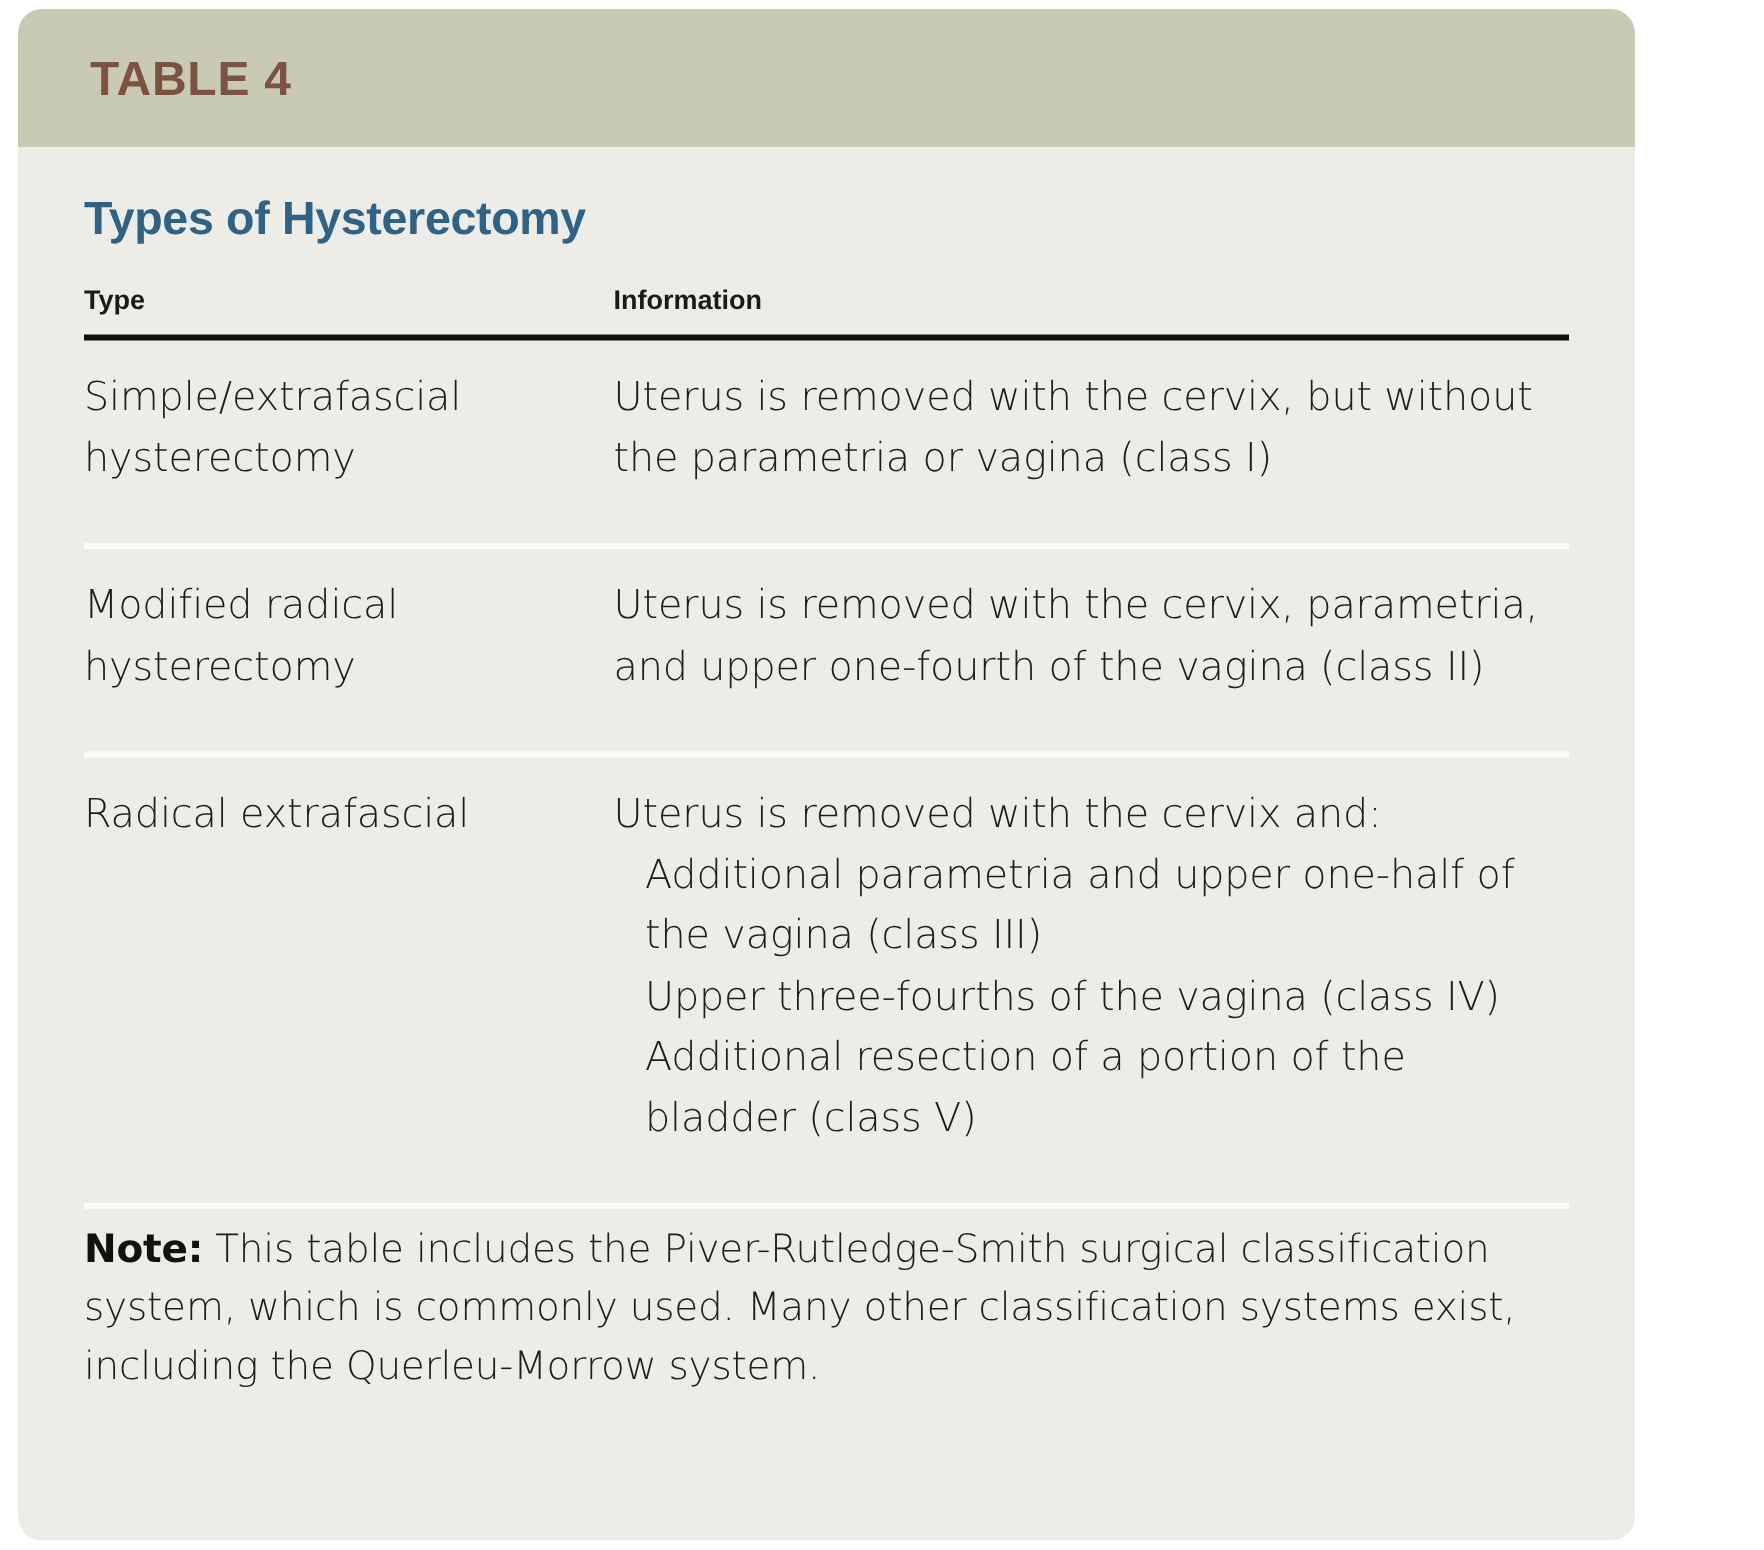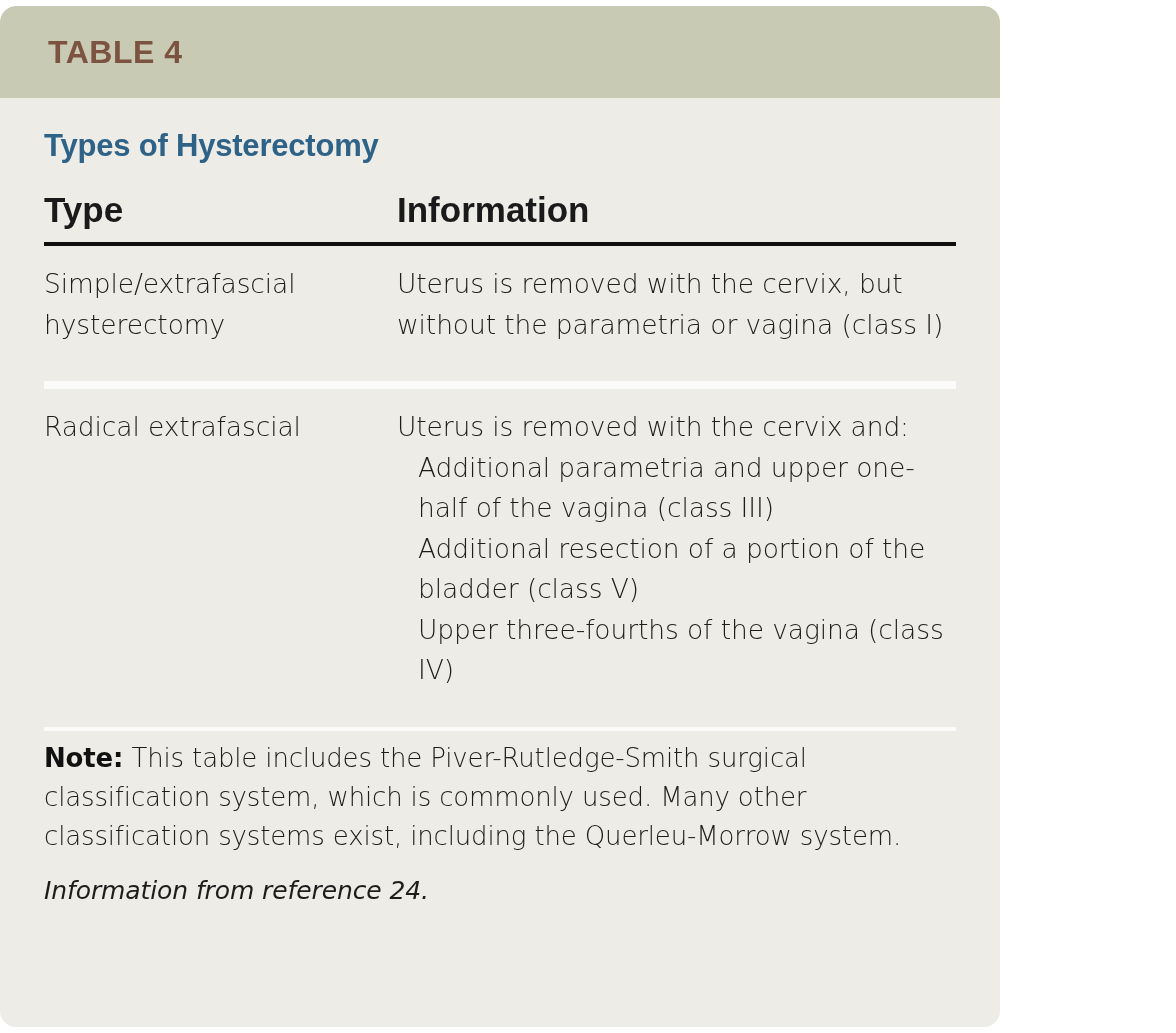--- a/index.html
+++ b/index.html
@@ -9,23 +9,23 @@
   body {
     width: 1176px;
     height: 1033px;
     background: #ffffff;
     font-family: "DejaVu Sans", sans-serif;
     -webkit-font-smoothing: antialiased;
   }
 
   .table-card {
     position: absolute;
-    left: 0;
+    left: 12px;
     top: 6px;
-    width: 1000px;
+    width: 1078px;
     height: 1021px;
     background: #edece7;
     border-radius: 16px;
     overflow: hidden;
     box-sizing: border-box;
   }
 
   .table-header-band {
     height: 92px;
     background: #c9cab4;
@@ -77,21 +77,21 @@
     box-sizing: border-box;
   }
 
   .head-row {
     margin-top: 26px;
   }
 
   .col-head {
     font-family: "Liberation Sans", sans-serif;
     font-weight: bold;
-    font-size: 35px;
+    font-size: 18px;
     color: #1a1a1a;
   }
 
   .rule-strong {
     height: 4px;
     background: #100f0d;
     margin-top: 12px;
   }
 
   .rule-light {
@@ -175,37 +175,40 @@
 
     <div class="rule-strong"></div>
 
     <div class="grid-row data-row">
       <div class="col-type cell-text">Simple/extrafascial hysterectomy</div>
       <div class="col-def cell-text">Uterus is removed with the cervix, but without the parametria or vagina (class I)</div>
     </div>
 
     <div class="rule-light"></div>
 
+    <div class="grid-row data-row">
+      <div class="col-type cell-text">Modified radical hysterectomy</div>
+      <div class="col-def cell-text">Uterus is removed with the cervix, parametria, and upper one-fourth of the vagina (class II)</div>
+    </div>
 
     <div class="rule-light"></div>
 
     <div class="grid-row data-row">
       <div class="col-type cell-text">Radical extrafascial</div>
       <div class="col-def">
         <div class="cell-text">Uterus is removed with the cervix and:</div>
         <ul class="sub-list">
           <li class="sub-item">Additional parametria and upper one-half of the vagina (class III)</li>
+          <li class="sub-item">Upper three-fourths of the vagina (class IV)</li>
           <li class="sub-item">Additional resection of a portion of the bladder (class V)</li>
-          <li class="sub-item">Upper three-fourths of the vagina (class IV)</li>
         </ul>
       </div>
     </div>
 
     <div class="rule-light"></div>
 
     <div class="note-block">
       <span class="note-label">Note:</span><span> This table includes the Piver-Rutledge-Smith surgical classification system, which is commonly used. Many other classification systems exist, including the Querleu-Morrow system.</span>
     </div>
 
-    <div class="source-line">Information from reference 24.</div>
 
   </div>
 </div>
 
 </body></html>

